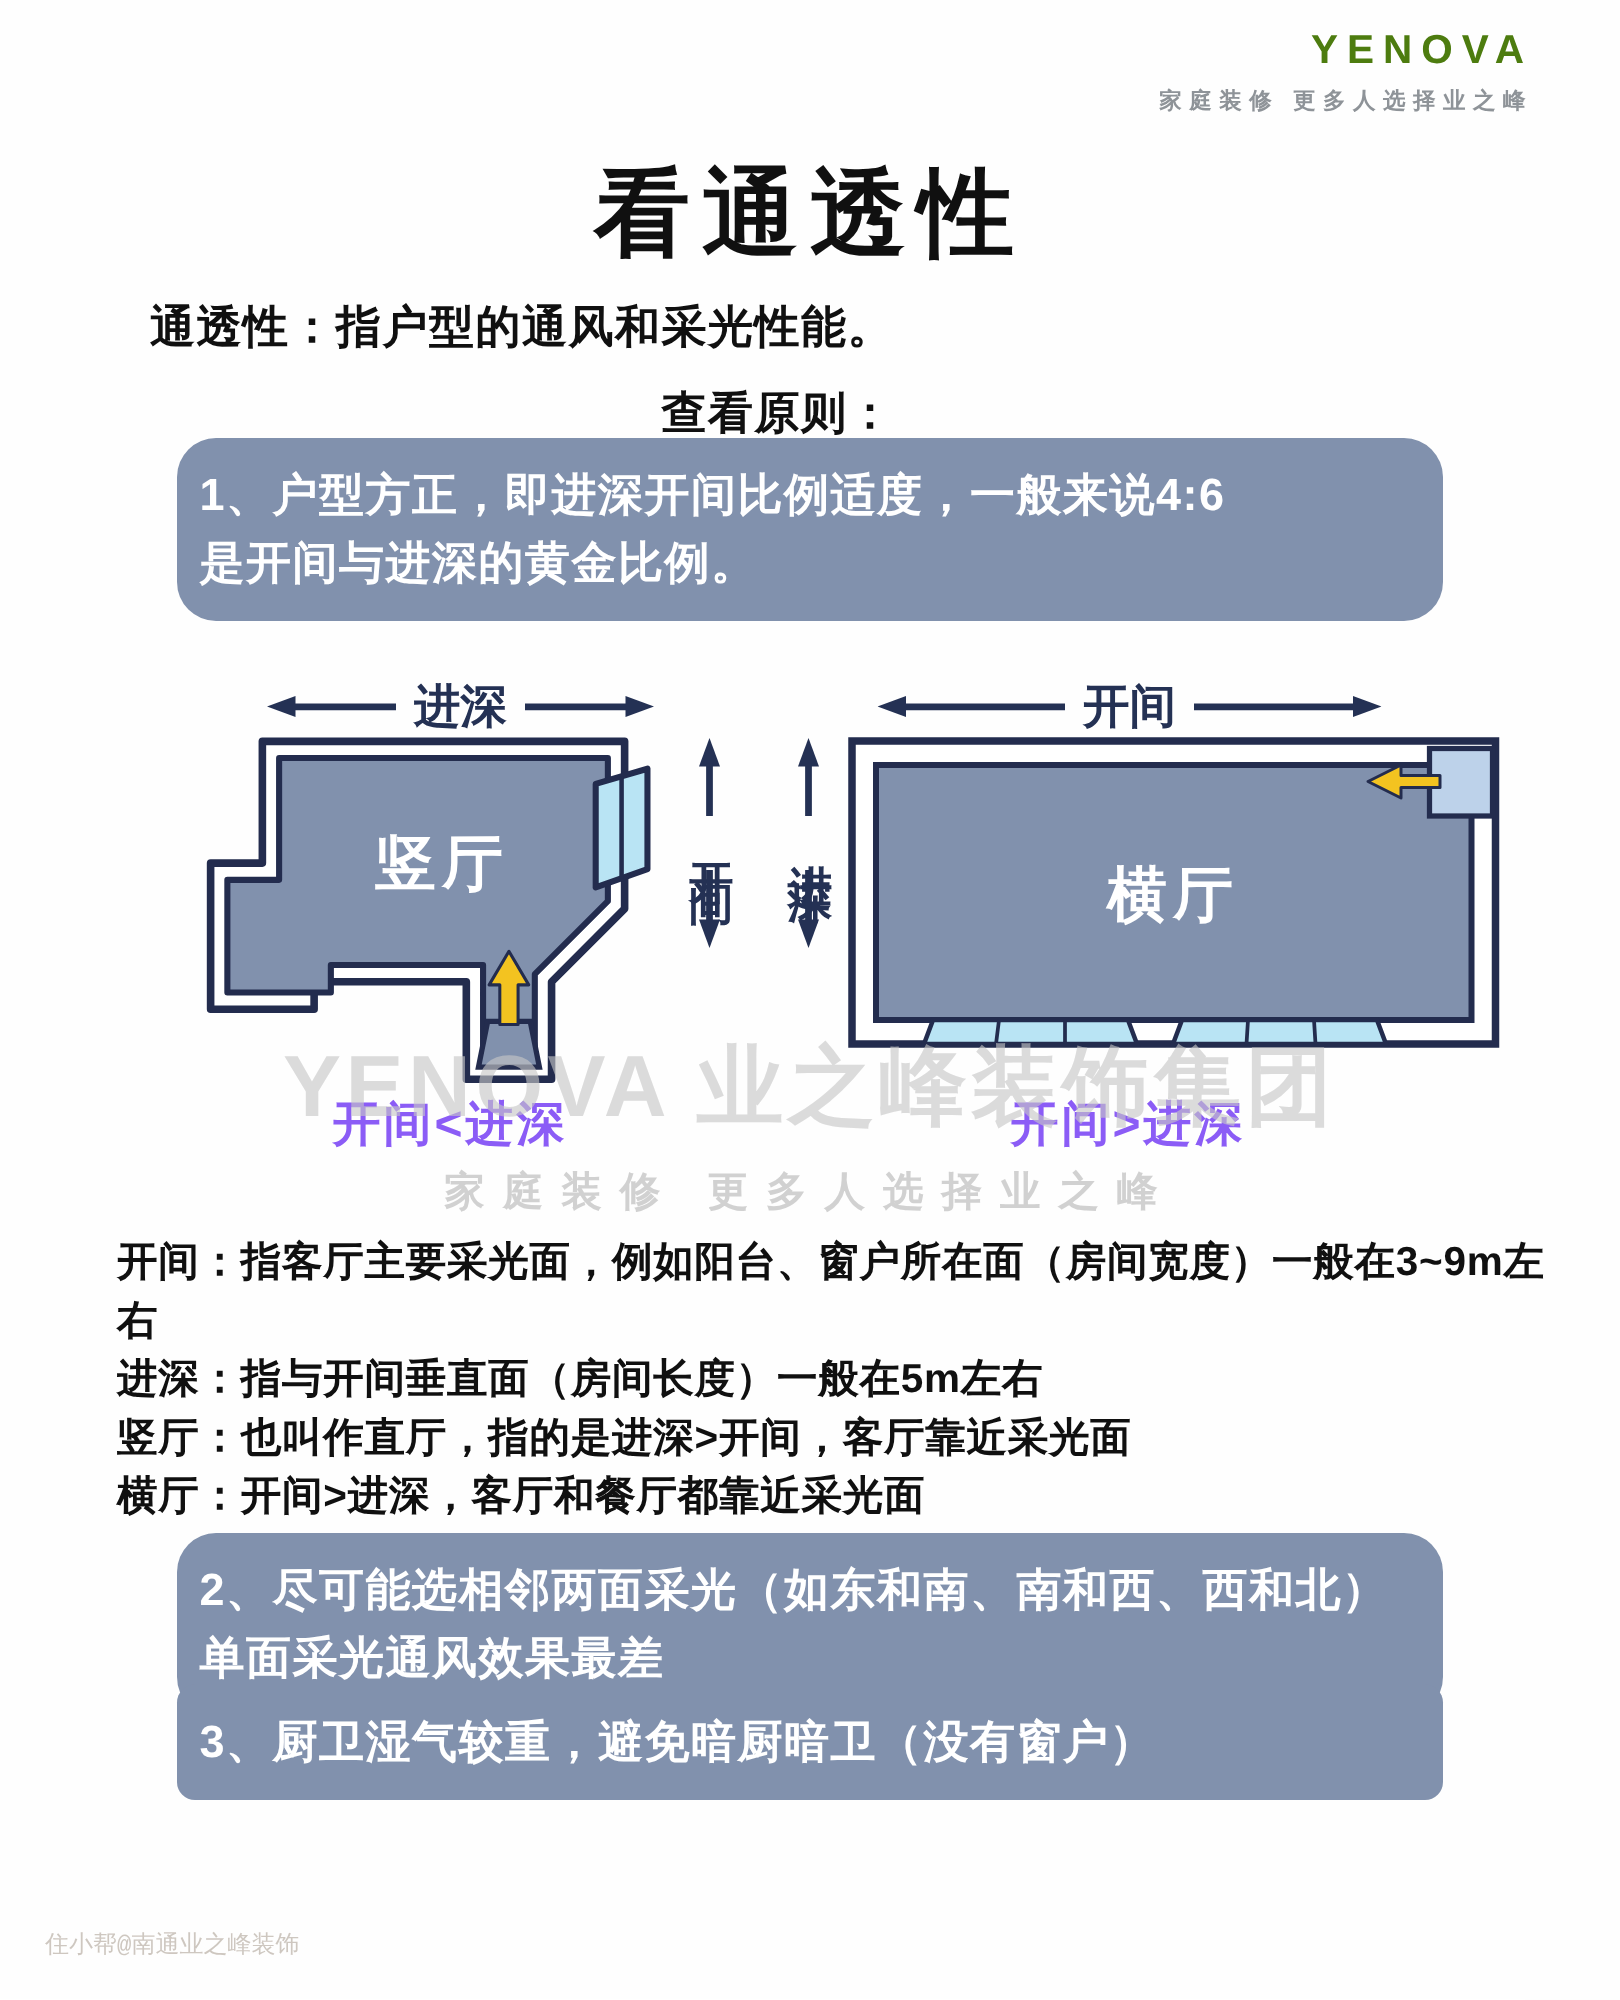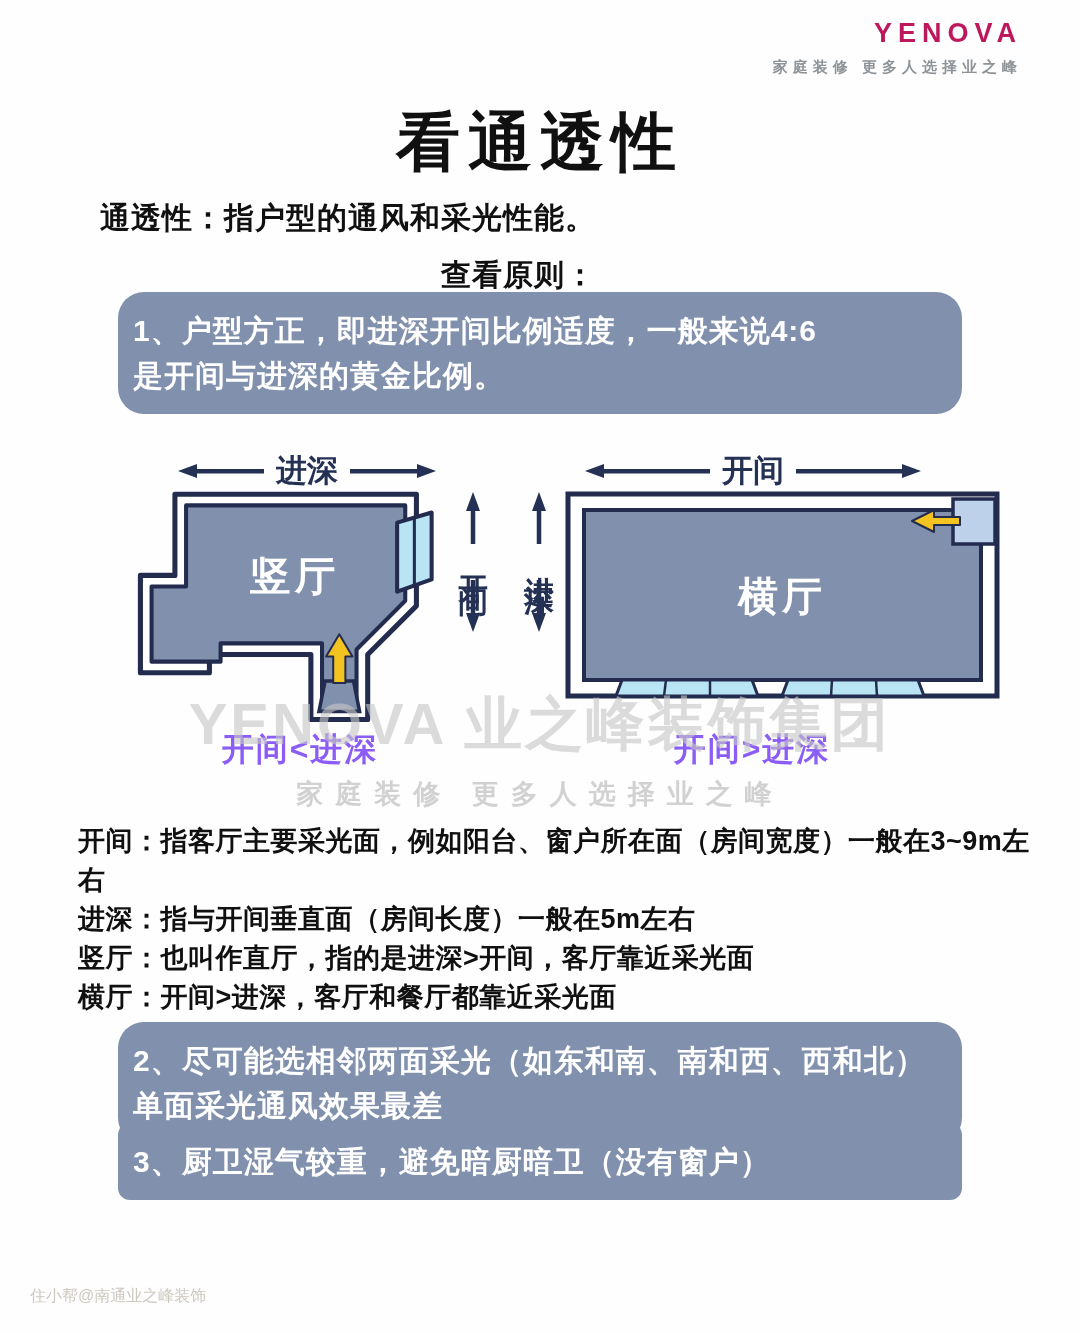--- a/index.html
+++ b/index.html
@@ -3,21 +3,21 @@
 <meta charset="utf-8">
 <style>
   * { margin:0; padding:0; box-sizing:border-box; }
   html, body { width:1080px; height:1333px; }
   body { font-family:"Liberation Sans", sans-serif; background:#ffffff; position:relative; overflow:hidden; }
   .page { position:absolute; inset:0; background:#fefefe; }
 
   
   .header { position:absolute; top:18px; right:58px; text-align:right; }
   .brand-row { display:flex; align-items:baseline; gap:14px; justify-content:flex-end; }
-  .brand-en { font-size:27px; font-weight:800; letter-spacing:6px; color:#be185d;text-align:center; }
+  .brand-en { font-size:27px; font-weight:800; letter-spacing:6px; color:#4d7c0f;text-align:center; }
   .brand-cn { font-size:26px; font-weight:800; color:#4e5358; letter-spacing:2px; }
   .tagline { margin-top:9px; font-size:15px; font-weight:700; letter-spacing:5px; color:#8e9398; }
 
   .title { position:absolute; top:99px; left:0; width:100%; text-align:center; font-size:64px; font-weight:900; color:#101010; letter-spacing:8px; }
 
   .intro { position:absolute; left:100px; top:198px;text-align:right; }
   .intro p { font-size:30px; font-weight:800; color:#101010; letter-spacing:1px; }
   .intro p + p { margin-top:16px; }
 
   .pbox { position:absolute; left:118px; width:844px; background:#8191ad; border-radius:26px; padding:16px 15px; }
@@ -39,21 +39,21 @@
   .caption-left { left:170px; }
   .caption-right { left:622px; }
 
   .watermark { position:absolute; top:686px; left:0; width:100%; text-align:center; pointer-events:none; z-index:6; }
   .wm1 { font-size:58px; font-weight:900; color:#c7c7c7; letter-spacing:3px; opacity:.62; }
   .wm2 { margin-top:12px; font-size:27px; font-weight:700; color:#c7c7c7; letter-spacing:12px; opacity:.8; }
 
   .defs { position:absolute; left:78px; top:822px; width:960px; }
   .defs p { font-size:27px; font-weight:800; color:#101010; line-height:39px; letter-spacing:0.5px; }
 
-  .footer-wm { position:absolute; left:30px; top:1286px; font-size:16px; color:#c9c2ba; opacity:.9; }
+  .footer-wm { position:absolute; left:30px; top:1286px; font-size:16px; color:#c9c2ba; opacity:.9;font-family:Liberation Mono, monospace; }
 </style>
 </head>
 <body>
 
 <div class="page">
 
   <div class="header">
     <div class="brand-row">
       <span class="brand-en">YENOVA</span>
     </div>

